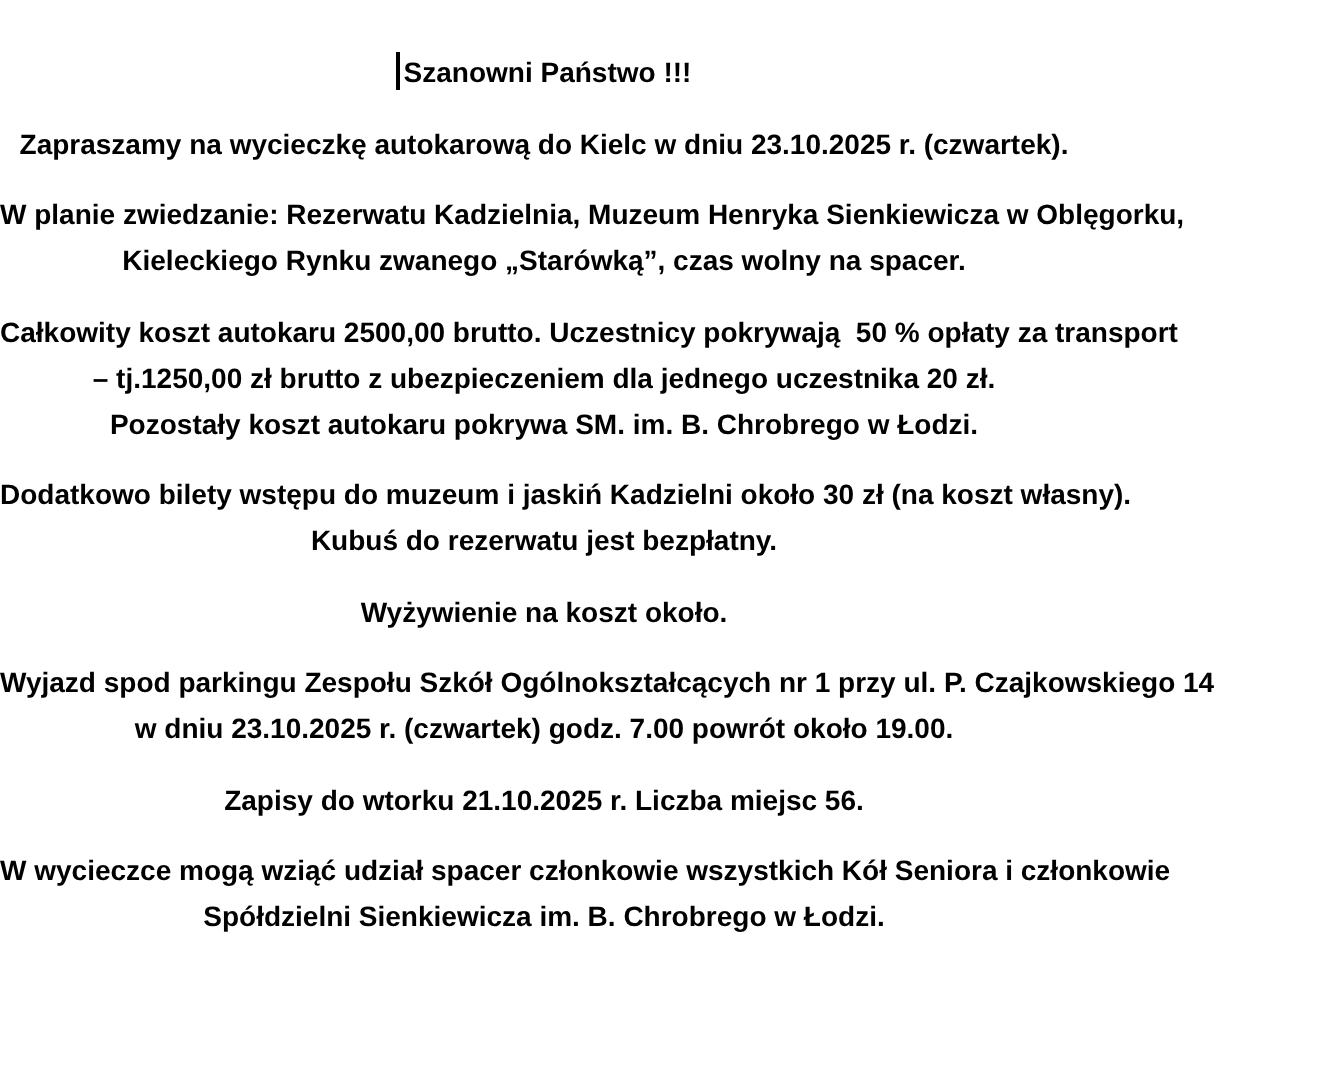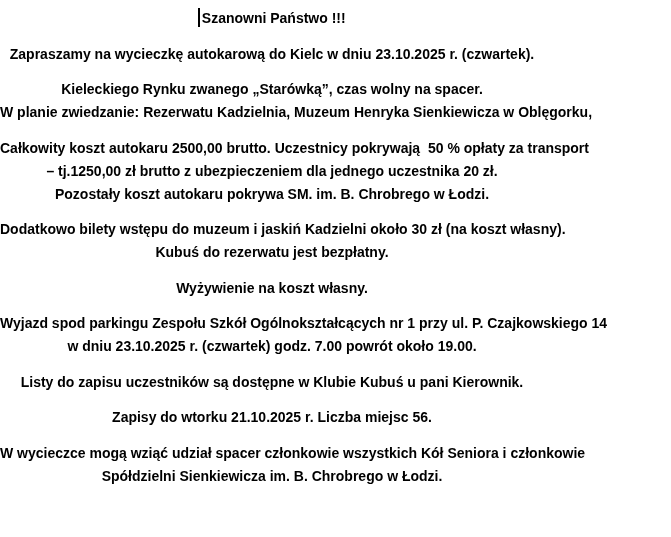--- a/index.html
+++ b/index.html
@@ -9,21 +9,21 @@
   body {
     width: 671px;
     height: 537px;
     background: #ffffff;
     overflow: hidden;
   }
   .doc {
     box-sizing: border-box;
     width: 544px;
     height: 537px;
-    padding-top: 7px;
+    padding-top: 25px;
     text-align: center;
     font-family: "Liberation Sans", sans-serif;
     font-weight: bold;
     font-size: 14px;
     color: #000000;
     cursor: text;
   }
   .para {
     margin: 0 0 12.5px 0;
     padding: 0;
@@ -46,41 +46,38 @@
 <body>
 
 <div class="doc" id="doc">
     <p class="para">
       <span class="line"><span class="caret"></span><span>Szanowni Państwo !!!</span></span>
     </p>
     <p class="para">
       <span class="line">Zapraszamy na wycieczkę autokarową do Kielc w dniu 23.10.2025 r. (czwartek).</span>
     </p>
     <p class="para">
+      <span class="line">W planie zwiedzanie: Rezerwatu Kadzielnia, Muzeum Henryka Sienkiewicza w Oblęgorku,</span>
       <span class="line">Kieleckiego Rynku zwanego „Starówką”, czas wolny na spacer.</span>
-      <span class="line">W planie zwiedzanie: Rezerwatu Kadzielnia, Muzeum Henryka Sienkiewicza w Oblęgorku,</span>
     </p>
     <p class="para">
       <span class="line">Całkowity koszt autokaru 2500,00 brutto. Uczestnicy pokrywają  50 % opłaty za transport</span>
       <span class="line">– tj.1250,00 zł brutto z ubezpieczeniem dla jednego uczestnika 20 zł.</span>
       <span class="line">Pozostały koszt autokaru pokrywa SM. im. B. Chrobrego w Łodzi.</span>
     </p>
     <p class="para">
       <span class="line">Dodatkowo bilety wstępu do muzeum i jaskiń Kadzielni około 30 zł (na koszt własny).</span>
       <span class="line">Kubuś do rezerwatu jest bezpłatny.</span>
     </p>
     <p class="para">
-      <span class="line">Wyżywienie na koszt własny.</span>
+      <span class="line">Wyżywienie na koszt około.</span>
     </p>
     <p class="para">
       <span class="line">Wyjazd spod parkingu Zespołu Szkół Ogólnokształcących nr 1 przy ul. P. Czajkowskiego 14</span>
       <span class="line">w dniu 23.10.2025 r. (czwartek) godz. 7.00 powrót około 19.00.</span>
-    </p>
-    <p class="para">
-      <span class="line">Listy do zapisu uczestników są dostępne w Klubie Kubuś u pani Kierownik.</span>
     </p>
     <p class="para">
       <span class="line">Zapisy do wtorku 21.10.2025 r. Liczba miejsc 56.</span>
     </p>
     <p class="para">
       <span class="line">W wycieczce mogą wziąć udział spacer członkowie wszystkich Kół Seniora i członkowie</span>
       <span class="line">Spółdzielni Sienkiewicza im. B. Chrobrego w Łodzi.</span>
     </p>
   </div>
 

